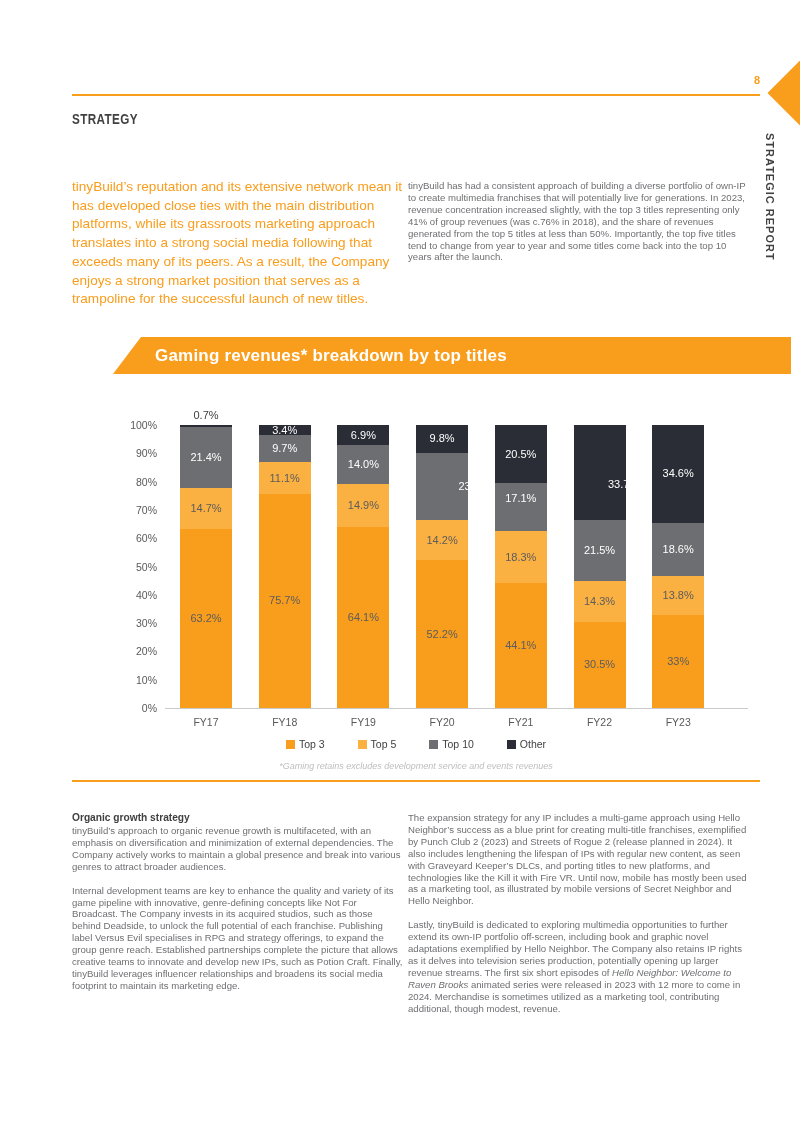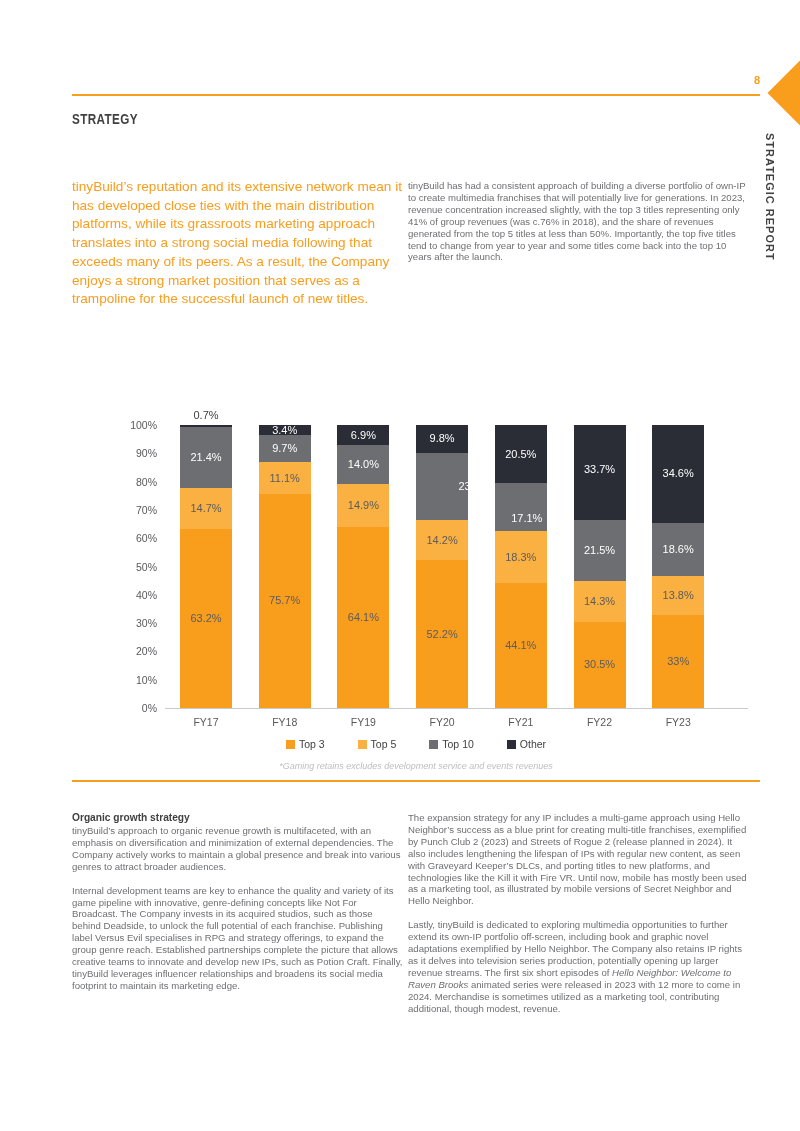--- a/index.html
+++ b/index.html
@@ -62,20 +62,23 @@
   <div class="corner-diamond"></div>
   <div class="section-label">STRATEGY</div>
   <div class="side-tab">STRATEGIC REPORT</div>
 
   <p class="intro">tinyBuild’s reputation and its extensive network mean it has developed close ties with the main distribution platforms, while its grassroots marketing approach translates into a strong social media following that exceeds many of its peers. As a result, the Company enjoys a strong market position that serves as a trampoline for the successful launch of new titles.</p>
 
   <div class="div-sec">
     <p class="body-text">tinyBuild has had a consistent approach of building a diverse portfolio of own-IP to create multimedia franchises that will potentially live for generations. In 2023, revenue concentration increased slightly, with the top 3 titles representing only 41% of group revenues (was c.76% in 2018), and the share of revenues generated from the top 5 titles at less than 50%. Importantly, the top five titles tend to change from year to year and some titles come back into the top 10 years after the launch.</p>
   </div>
 
+  <div class="banner">
+    <span>Gaming revenues* breakdown by top titles</span>
+  </div>
 
   <div class="chart" id="chart">
       <div class="ytick" style="top: 18px;">100%</div>
       <div class="ytick" style="top: 46.3px;">90%</div>
       <div class="ytick" style="top: 74.6px;">80%</div>
       <div class="ytick" style="top: 102.9px;">70%</div>
       <div class="ytick" style="top: 131.2px;">60%</div>
       <div class="ytick" style="top: 159.5px;">50%</div>
       <div class="ytick" style="top: 187.8px;">40%</div>
       <div class="ytick" style="top: 216.1px;">30%</div>
@@ -126,34 +129,34 @@
         <div class="seg" style="bottom: 255.266px; height: 27.734px; background: rgb(42, 45, 53);"></div>
         <div class="seg-label" style="bottom: 262.633px; color: rgb(255, 255, 255);">9.8%</div>
       </div>
       <div class="xlabel" style="left: 330.1px; width: 80px; top: 316px;">FY20</div>
       <div class="bar" style="left: 422.8px; top: 25px; width: 52px; height: 283px;">
         <div class="seg" style="bottom: 0px; height: 124.803px; background: rgb(249, 157, 28);"></div>
         <div class="seg-label" style="bottom: 55.9015px; color: rgb(91, 92, 94);">44.1%</div>
         <div class="seg" style="bottom: 124.803px; height: 51.789px; background: rgb(251, 176, 66);"></div>
         <div class="seg-label" style="bottom: 144.197px; color: rgb(91, 92, 94);">18.3%</div>
         <div class="seg" style="bottom: 176.592px; height: 48.393px; background: rgb(109, 110, 113);"></div>
-        <div class="seg-label" style="bottom: 183px; color: rgb(255, 255, 255); padding-left: 6px;">17.1%</div>
+        <div class="seg-label" style="bottom: 203px; color: rgb(255, 255, 255);">17.1%</div>
         <div class="seg" style="bottom: 224.985px; height: 58.015px; background: rgb(42, 45, 53);"></div>
         <div class="seg-label" style="bottom: 247.493px; color: rgb(255, 255, 255);">20.5%</div>
       </div>
       <div class="xlabel" style="left: 408.8px; width: 80px; top: 316px;">FY21</div>
       <div class="bar" style="left: 501.5px; top: 25px; width: 52px; height: 283px;">
         <div class="seg" style="bottom: 0px; height: 86.315px; background: rgb(249, 157, 28);"></div>
         <div class="seg-label" style="bottom: 36.6575px; color: rgb(91, 92, 94);">30.5%</div>
         <div class="seg" style="bottom: 86.315px; height: 40.469px; background: rgb(251, 176, 66);"></div>
         <div class="seg-label" style="bottom: 100.049px; color: rgb(91, 92, 94);">14.3%</div>
         <div class="seg" style="bottom: 126.784px; height: 60.845px; background: rgb(109, 110, 113);"></div>
         <div class="seg-label" style="bottom: 150.707px; color: rgb(255, 255, 255);">21.5%</div>
         <div class="seg" style="bottom: 187.629px; height: 95.371px; background: rgb(42, 45, 53);"></div>
-        <div class="seg-label" style="bottom: 232px; color: rgb(255, 255, 255);">33.7%</div>
+        <div class="seg-label" style="bottom: 217px; color: rgb(255, 255, 255); padding-left: 24px;">33.7%</div>
       </div>
       <div class="xlabel" style="left: 487.5px; width: 80px; top: 316px;">FY22</div>
       <div class="bar" style="left: 580.2px; top: 25px; width: 52px; height: 283px;">
         <div class="seg" style="bottom: 0px; height: 93.39px; background: rgb(249, 157, 28);"></div>
         <div class="seg-label" style="bottom: 40.195px; color: rgb(91, 92, 94);">33%</div>
         <div class="seg" style="bottom: 93.39px; height: 39.054px; background: rgb(251, 176, 66);"></div>
         <div class="seg-label" style="bottom: 106.417px; color: rgb(91, 92, 94);">13.8%</div>
         <div class="seg" style="bottom: 132.444px; height: 52.638px; background: rgb(109, 110, 113);"></div>
         <div class="seg-label" style="bottom: 152.263px; color: rgb(255, 255, 255);">18.6%</div>
         <div class="seg" style="bottom: 185.082px; height: 97.918px; background: rgb(42, 45, 53);"></div>

